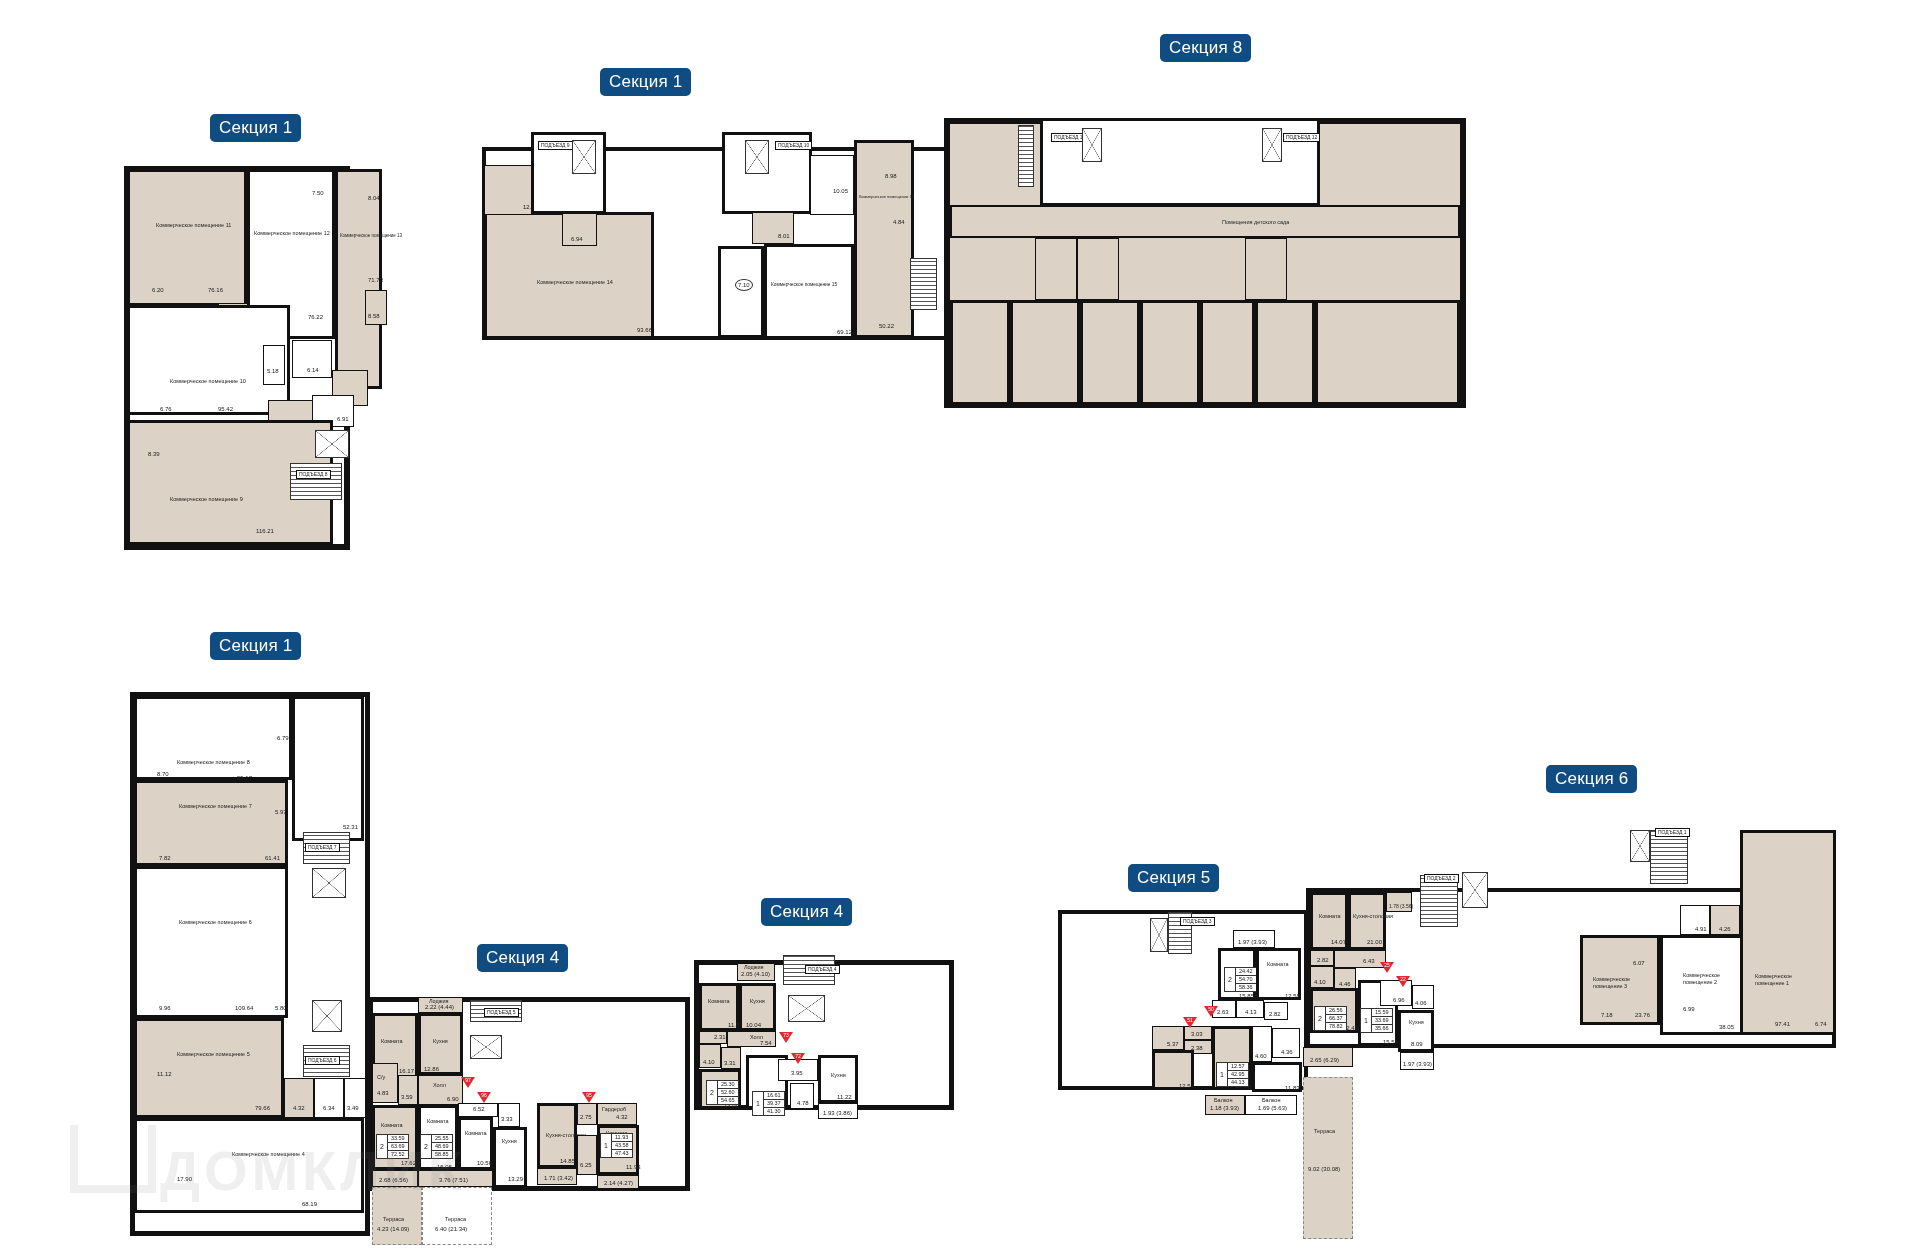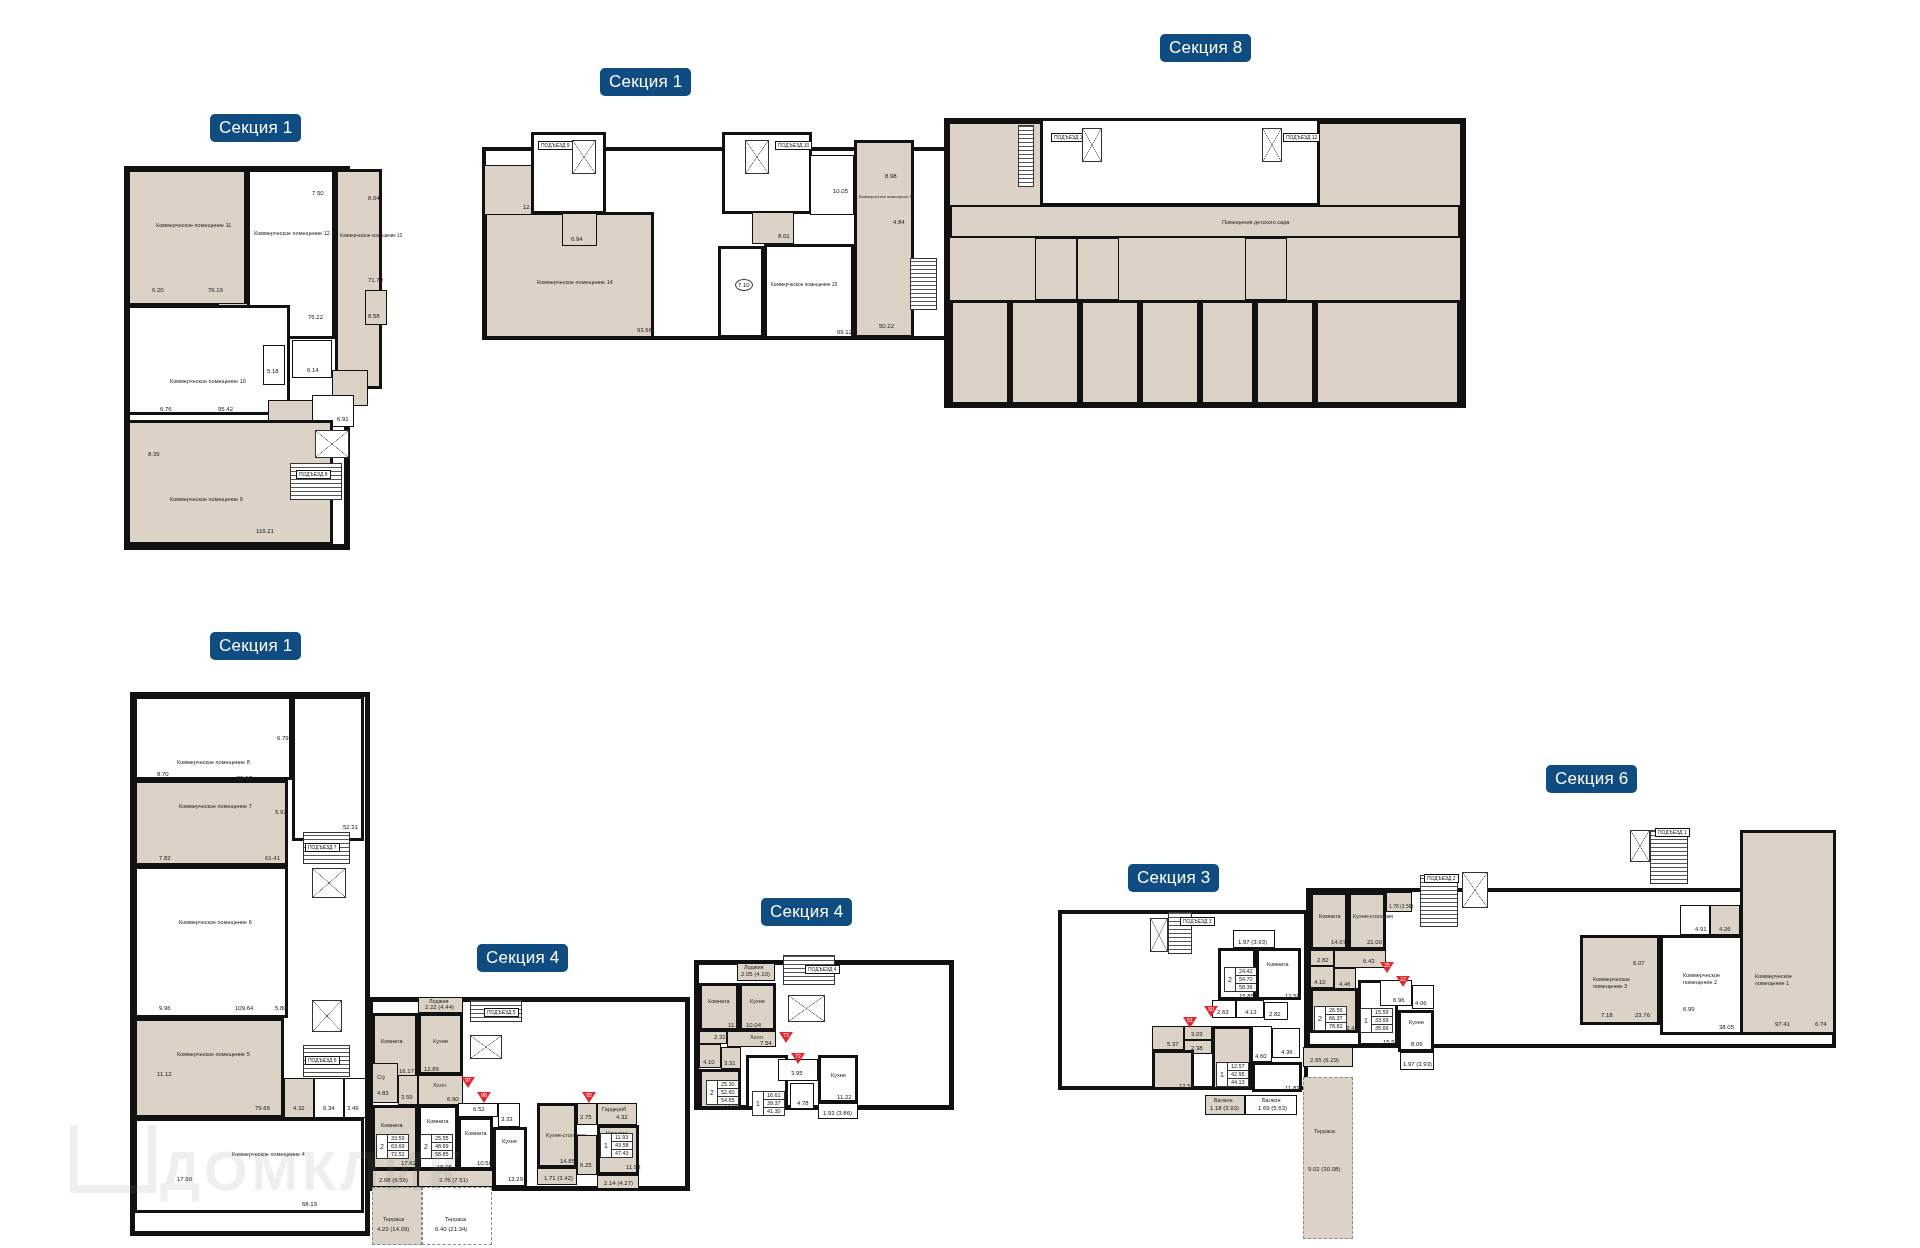--- a/index.html
+++ b/index.html
@@ -30,21 +30,21 @@
 </style>
 </head>
 <body>
 
 <div class="badge" style="left:210px;top:114px">Секция 1</div>
 <div class="badge" style="left:600px;top:68px">Секция 1</div>
 <div class="badge" style="left:1160px;top:34px">Секция 8</div>
 <div class="badge" style="left:210px;top:632px">Секция 1</div>
 <div class="badge" style="left:477px;top:944px">Секция 4</div>
 <div class="badge" style="left:761px;top:898px">Секция 4</div>
-<div class="badge" style="left:1128px;top:864px">Секция 3</div>
+<div class="badge" style="left:1128px;top:864px">Секция 5</div>
 <div class="badge" style="left:1546px;top:765px">Секция 6</div>
 
 <div>
   <div class="bldg" style="left:124px;top:166px;width:226px;height:384px"></div>
   <div class="room beige" style="left:127px;top:169px;width:120px;height:137px">
     <span class="rlabel" style="left:26px;top:50px">Коммерческое помещение 11</span>
     <span class="area" style="left:78px;top:115px">76.16</span>
     <span class="area" style="left:22px;top:115px">6.20</span>
   </div>
   <div class="room white" style="left:247px;top:169px;width:88px;height:170px">

